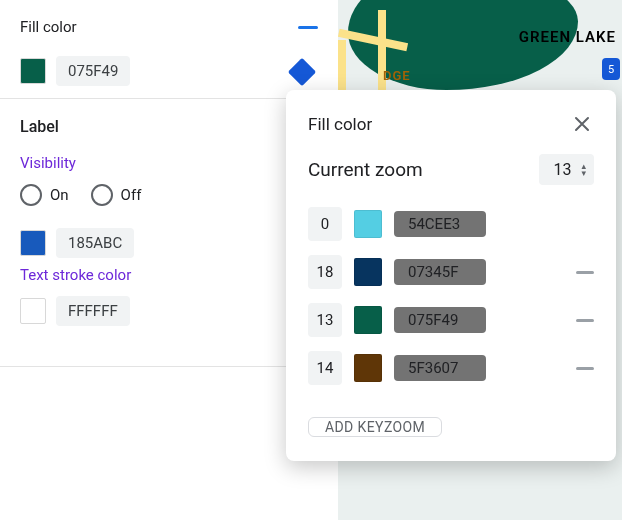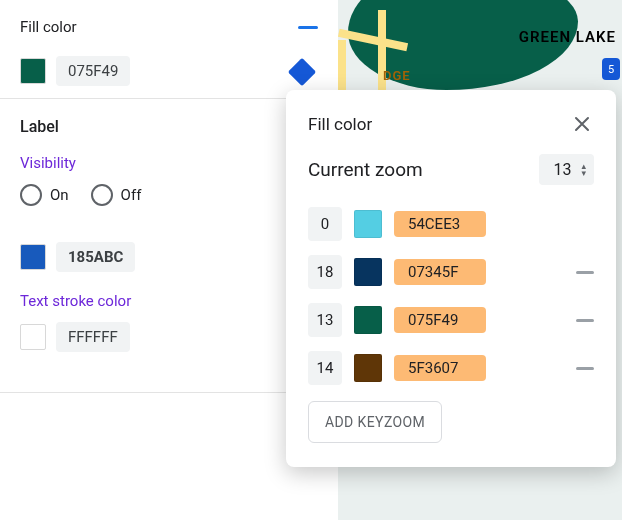--- a/index.html
+++ b/index.html
@@ -41,23 +41,23 @@
   .pop-title { font-size:17px; }
   .close { margin-left:auto; color:#5f6368; width:24px; height:24px; display:flex; align-items:center; justify-content:center; cursor:pointer; }
   .zoom-row { display:flex; align-items:center; margin-bottom:22px;}
   .zoom-row .label { font-size:19px; }
   .stepper { margin-left:auto; background:#f1f3f4; border-radius:4px; display:flex; align-items:center; padding:6px 8px 6px 14px; gap:10px; }
   .stepper .val { font-size:16px; }
   .stepper .arrows { display:flex; flex-direction:column; line-height:7px; color:#5f6368; font-size:9px; }
   .stop-row { display:flex; align-items:center; gap:12px; margin-bottom:14px; }
   .chip { background:#f1f3f4; border-radius:4px; padding:8px 0; width:34px; text-align:center; font-size:15px; }
   .stop-swatch { width:28px; height:28px; border-radius:2px; border:1px solid rgba(0,0,0,.08); }
-  .stop-hex { background:#fdba74; border-radius:4px; padding:4px 14px; font-size:15px; min-width:92px; }
+  .stop-hex { background:#737373; border-radius:4px; padding:4px 14px; font-size:15px; min-width:92px; }
   .stop-minus { margin-left:auto; width:18px; height:3px; background:#9aa0a6; border-radius:2px; }
-  .add-btn { margin-top:2px; border:1px solid #dadce0; border-radius:6px; padding:12px 16px; font-size:14px; letter-spacing:.4px; color:#5f6368; display:inline-block; cursor:pointer; }
+  .add-btn { margin-top:18px; border:1px solid #dadce0; border-radius:6px; padding:1px 16px; font-size:14px; letter-spacing:.4px; color:#5f6368; display:inline-block; cursor:pointer; }
 
   .hr { height:1px; background:#e3e3e3; margin:0 0; }
 </style>
 </head>
 <body>
 
 <div class="map">
   <div class="poly"></div>
   <div class="road r1"></div>
   <div class="road r2"></div>
@@ -76,32 +76,32 @@
     <div class="row">
       <span class="swatch" style="background:#075F49"></span>
       <span class="hex">075F49</span>
     </div>
   </div>
 
   <div class="section">
     <div class="heading">Label</div>
 
     <span class="sublabel">Visibility</span>
-    <div class="radio-group" style="margin-bottom:36px;">
+    <div class="radio-group" style="margin-bottom:22px;">
       <label class="radio-item">
         <span class="radio"></span>
         <span>On</span>
       </label>
       <label class="radio-item">
         <span class="radio"></span>
         <span>Off</span>
       </label>
     </div>
 
-    <div class="row" style="margin-bottom:20px;font-weight:bold;">
+    <div class="row" style="margin-bottom:8px;">
       <span class="swatch" style="background:#185ABC"></span>
       <span class="hex">185ABC</span>
     </div>
 
     <span class="sublabel">Text stroke color</span>
     <div class="row" style="margin-bottom:28px;">
       <span class="swatch" style="background:#FFFFFF;border:1px solid #d8d8d8"></span>
       <span class="hex">FFFFFF</span>
     </div>
   </div>

